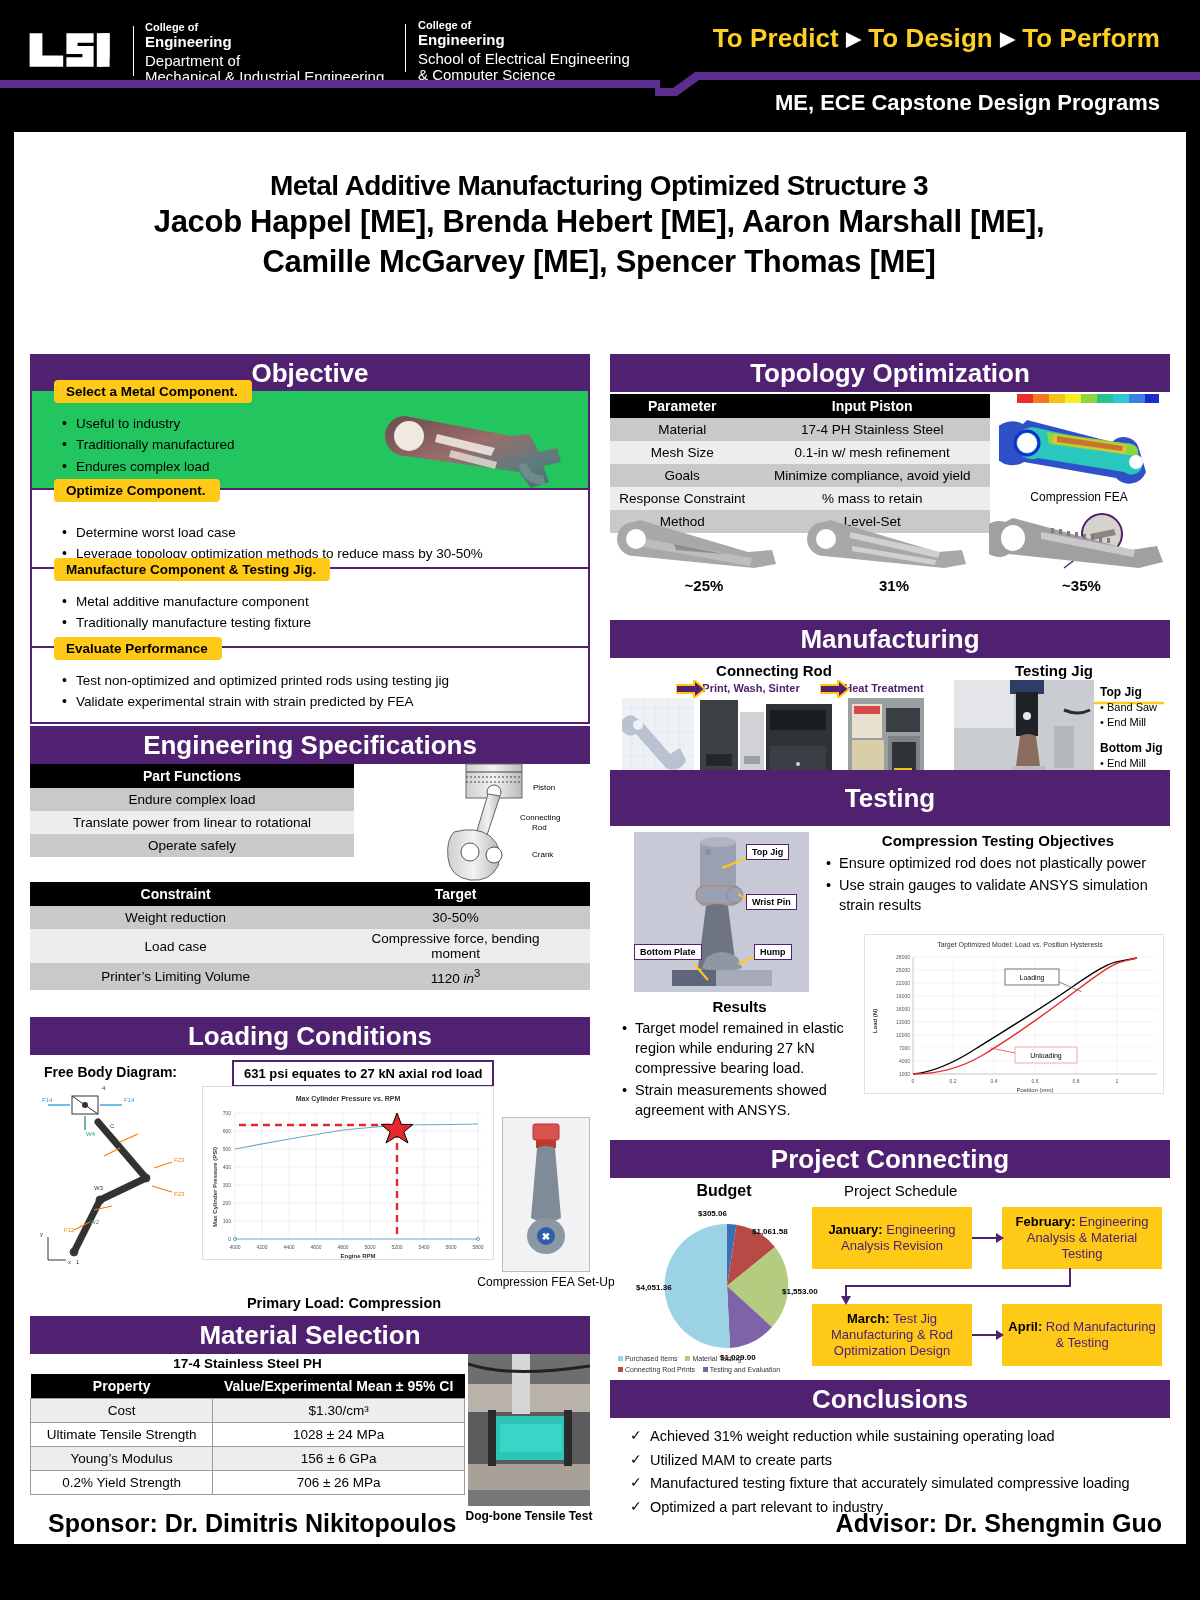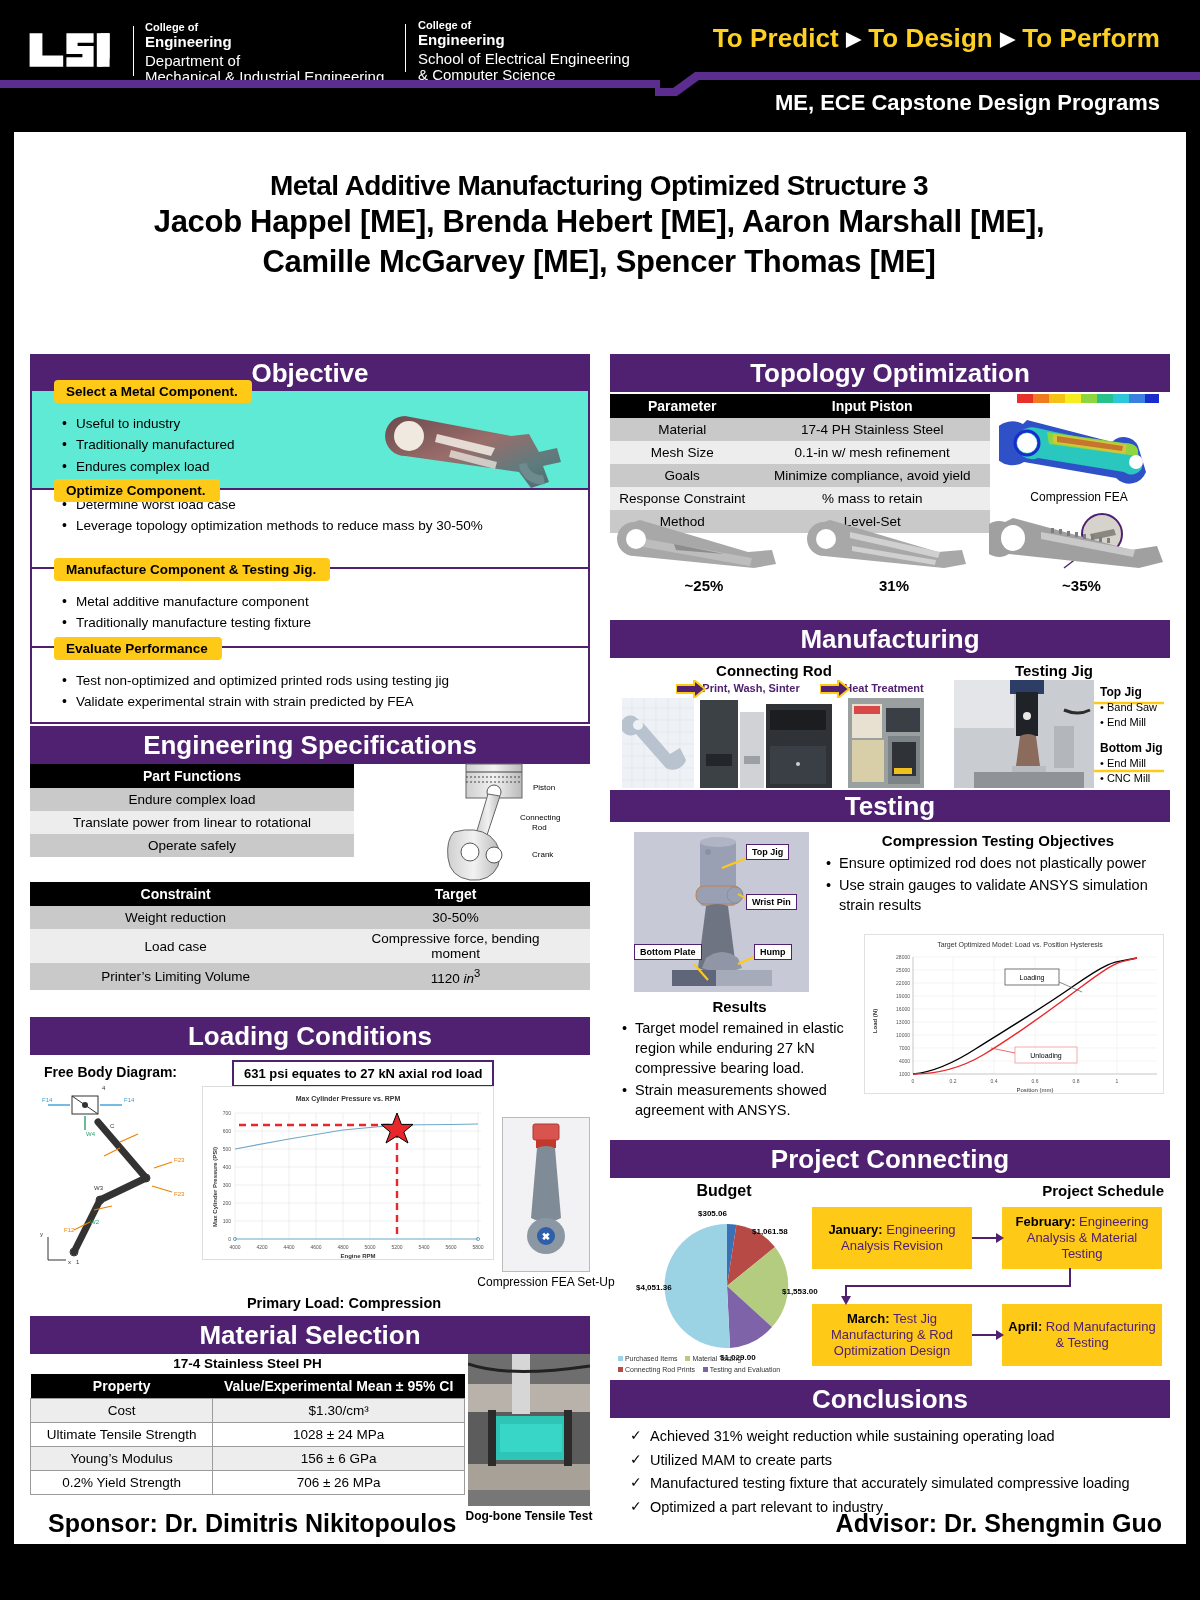--- a/index.html
+++ b/index.html
@@ -140,21 +140,21 @@
   <div class="canvas">
 
     <div class="title-block">
       <div class="ptitle">Metal Additive Manufacturing Optimized Structure 3</div>
       <div class="pauthors">Jacob Happel [ME], Brenda Hebert [ME], Aaron Marshall [ME],</div>
       <div class="pauthors">Camille McGarvey [ME], Spencer Thomas [ME]</div>
     </div>
 
     <div class="banner" style="left:16px; top:222px; width:560px; height:37px;">Objective</div>
 
-    <div style="position:absolute; left:16px; top:259px; width:560px; height:99px; border:2px solid #4F2170; border-top:none; background:#5eead4;">
+    <div style="position:absolute; left:16px; top:259px; width:560px; height:99px; border:2px solid #4F2170; border-top:none; background:#22c55e;">
       <div class="pill" style="top:-11px;">Select a Metal Component.</div>
       <ul class="bl" style="margin-top:22px;">
         <li>Useful to industry</li>
         <li>Traditionally manufactured</li>
         <li>Endures complex load</li>
       </ul>
     </div>
 
     <div style="position:absolute; left:365px; top:272px; width:200px; height:105px;">
       <svg width="200" height="105" viewBox="0 0 200 105">
@@ -169,21 +169,21 @@
         <path d="M26 12 a20 20 0 1 0 0.1 40 L140 68 l12 16 18 -6 -6 -16 18 -4 -4 -14 -18 4 -10 -18 -18 2 Z" fill="url(#rodg)"></path>
         <ellipse cx="30" cy="32" rx="15" ry="15" fill="#efe9df"></ellipse>
         <path d="M58 30 l58 14 -4 8 -56 -14 Z" fill="#f3efe8" opacity=".85"></path>
         <path d="M72 46 l46 12 -2 7 -46 -12 Z" fill="#f3efe8" opacity=".7"></path>
         <path d="M140 60 a22 22 0 0 0 26 20 l-2 -9 a14 14 0 0 1 -16 -12 Z" fill="#6d8a8d"></path>
       </svg>
     </div>
 
     <div style="position:absolute; left:16px; top:358px; width:560px; height:79px; border:2px solid #4F2170; border-top:none; background:transparent;">
       <div class="pill" style="top:-11px;">Optimize Component.</div>
-      <ul class="bl" style="margin-top:4px;">
+      <ul class="bl" style="margin-top:32px;">
         <li>Determine worst load case</li>
         <li>Leverage topology optimization methods to reduce mass by 30-50%</li>
       </ul>
     </div>
 
     <div style="position:absolute; left:16px; top:437px; width:560px; height:79px; border:2px solid #4F2170; border-top:none;">
       <div class="pill" style="top:-11px;">Manufacture Component &amp; Testing Jig.</div>
       <ul class="bl" style="margin-top:22px;">
         <li>Metal additive manufacture component</li>
         <li>Traditionally manufacture testing fixture</li>
@@ -611,21 +611,21 @@
       <b>Top Jig</b>
       <div>• <span>Band Saw</span></div>
       <div>• <span>End Mill</span></div>
     </div>
     <div class="jig-note" style="position:absolute; left:1086px; top:608px;">
       <b>Bottom Jig</b>
       <div>• <span>End Mill</span></div>
       <div>• <span>CNC Mill</span></div>
     </div>
 
-    <div class="banner" style="left:596px; top:658px; width:560px; height:32px;">Testing</div>
+    <div class="banner" style="left:596px; top:638px; width:560px; height:56px;">Testing</div>
 
     <div style="position:absolute; left:620px; top:700px; width:175px; height:160px; background:#c5c8d4;">
       <svg width="175" height="160" viewBox="0 0 175 160">
         <rect width="175" height="160" fill="#c7cad6"></rect>
         <rect x="66" y="8" width="36" height="66" rx="4" fill="#9aa0b4"></rect>
         <ellipse cx="84" cy="10" rx="18" ry="5" fill="#b0b5c6"></ellipse>
         <circle cx="74" cy="20" r="3" fill="#8a90a4"></circle>
         <rect x="62" y="54" width="46" height="18" rx="8" fill="#9aa0b4" stroke="#c0804a"></rect>
         <circle cx="101" cy="63" r="8" fill="#9aa0b4" stroke="#8a8f9f"></circle>
         <path d="M72 74 q12 -4 22 0 l8 62 q-20 8 -38 0 Z" fill="#6f7483"></path>
@@ -742,21 +742,21 @@
       <div style="display:flex; gap:8px;">
         <span><span style="display:inline-block;width:5px;height:5px;background:#9CD3E4;"></span> Purchased Items</span>
         <span><span style="display:inline-block;width:5px;height:5px;background:#B3CC7F;"></span> Material Testing</span>
       </div>
       <div style="display:flex; gap:8px;">
         <span><span style="display:inline-block;width:5px;height:5px;background:#B74A45;"></span> Connecting Rod Prints</span>
         <span><span style="display:inline-block;width:5px;height:5px;background:#7F63A8;"></span> Testing and Evaluation</span>
       </div>
     </div>
 
-    <div style="position:absolute; left:830px; top:1050px; width:320px; text-align:right; font-size:15px; font-weight:bold;">Project Schedule</div>
+    <div style="position:absolute; left:830px; top:1050px; width:320px; text-align:left; font-size:15px; font-weight:normal;">Project Schedule</div>
 
     <div class="sched" style="left:798px; top:1075px; width:160px; height:62px;">
       <span><b>January:</b><span> Engineering Analysis Revision</span></span>
     </div>
     <div class="sched" style="left:988px; top:1075px; width:160px; height:62px;">
       <span><b>February:</b><span> Engineering Analysis &amp; Material Testing</span></span>
     </div>
     <div class="sched" style="left:798px; top:1172px; width:160px; height:62px;">
       <span><b>March:</b><span> Test Jig Manufacturing &amp; Rod Optimization Design</span></span>
     </div>

